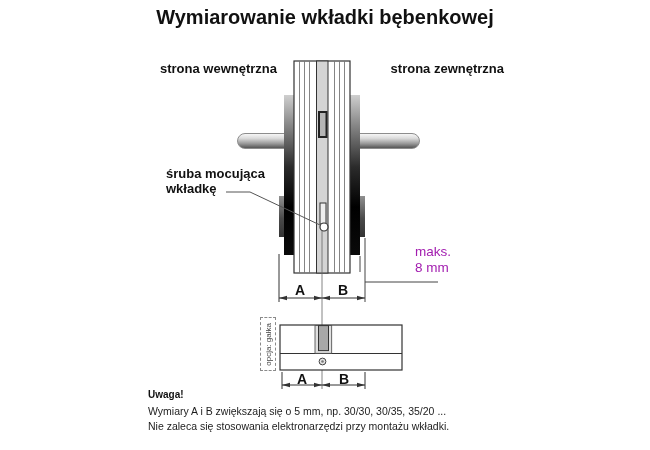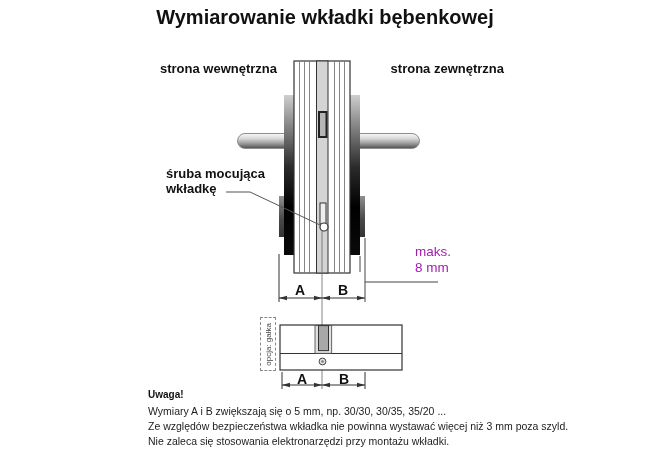--- a/index.html
+++ b/index.html
@@ -115,16 +115,15 @@
   <div class="abs dim-label dimA1">A</div>
   <div class="abs dim-label dimB1">B</div>
   <div class="abs dim-label dimA2">A</div>
   <div class="abs dim-label dimB2">B</div>
   <div class="abs knob-box">
     <span>opcja: gałka</span>
   </div>
   <div class="abs uwaga">Uwaga!</div>
   <div class="abs notes">
     <div>Wymiary A i B zwiększają się o 5 mm, np. 30/30, 30/35, 35/20 ...</div>
-    <div>Ze względów bezpieczeństwa wkładka nie powinna wystawać więcej niż 3 mm poza szyld.</div>
     <div>Nie zaleca się stosowania elektronarzędzi przy montażu wkładki.</div>
   </div>
 </div>
 
 </body></html>

